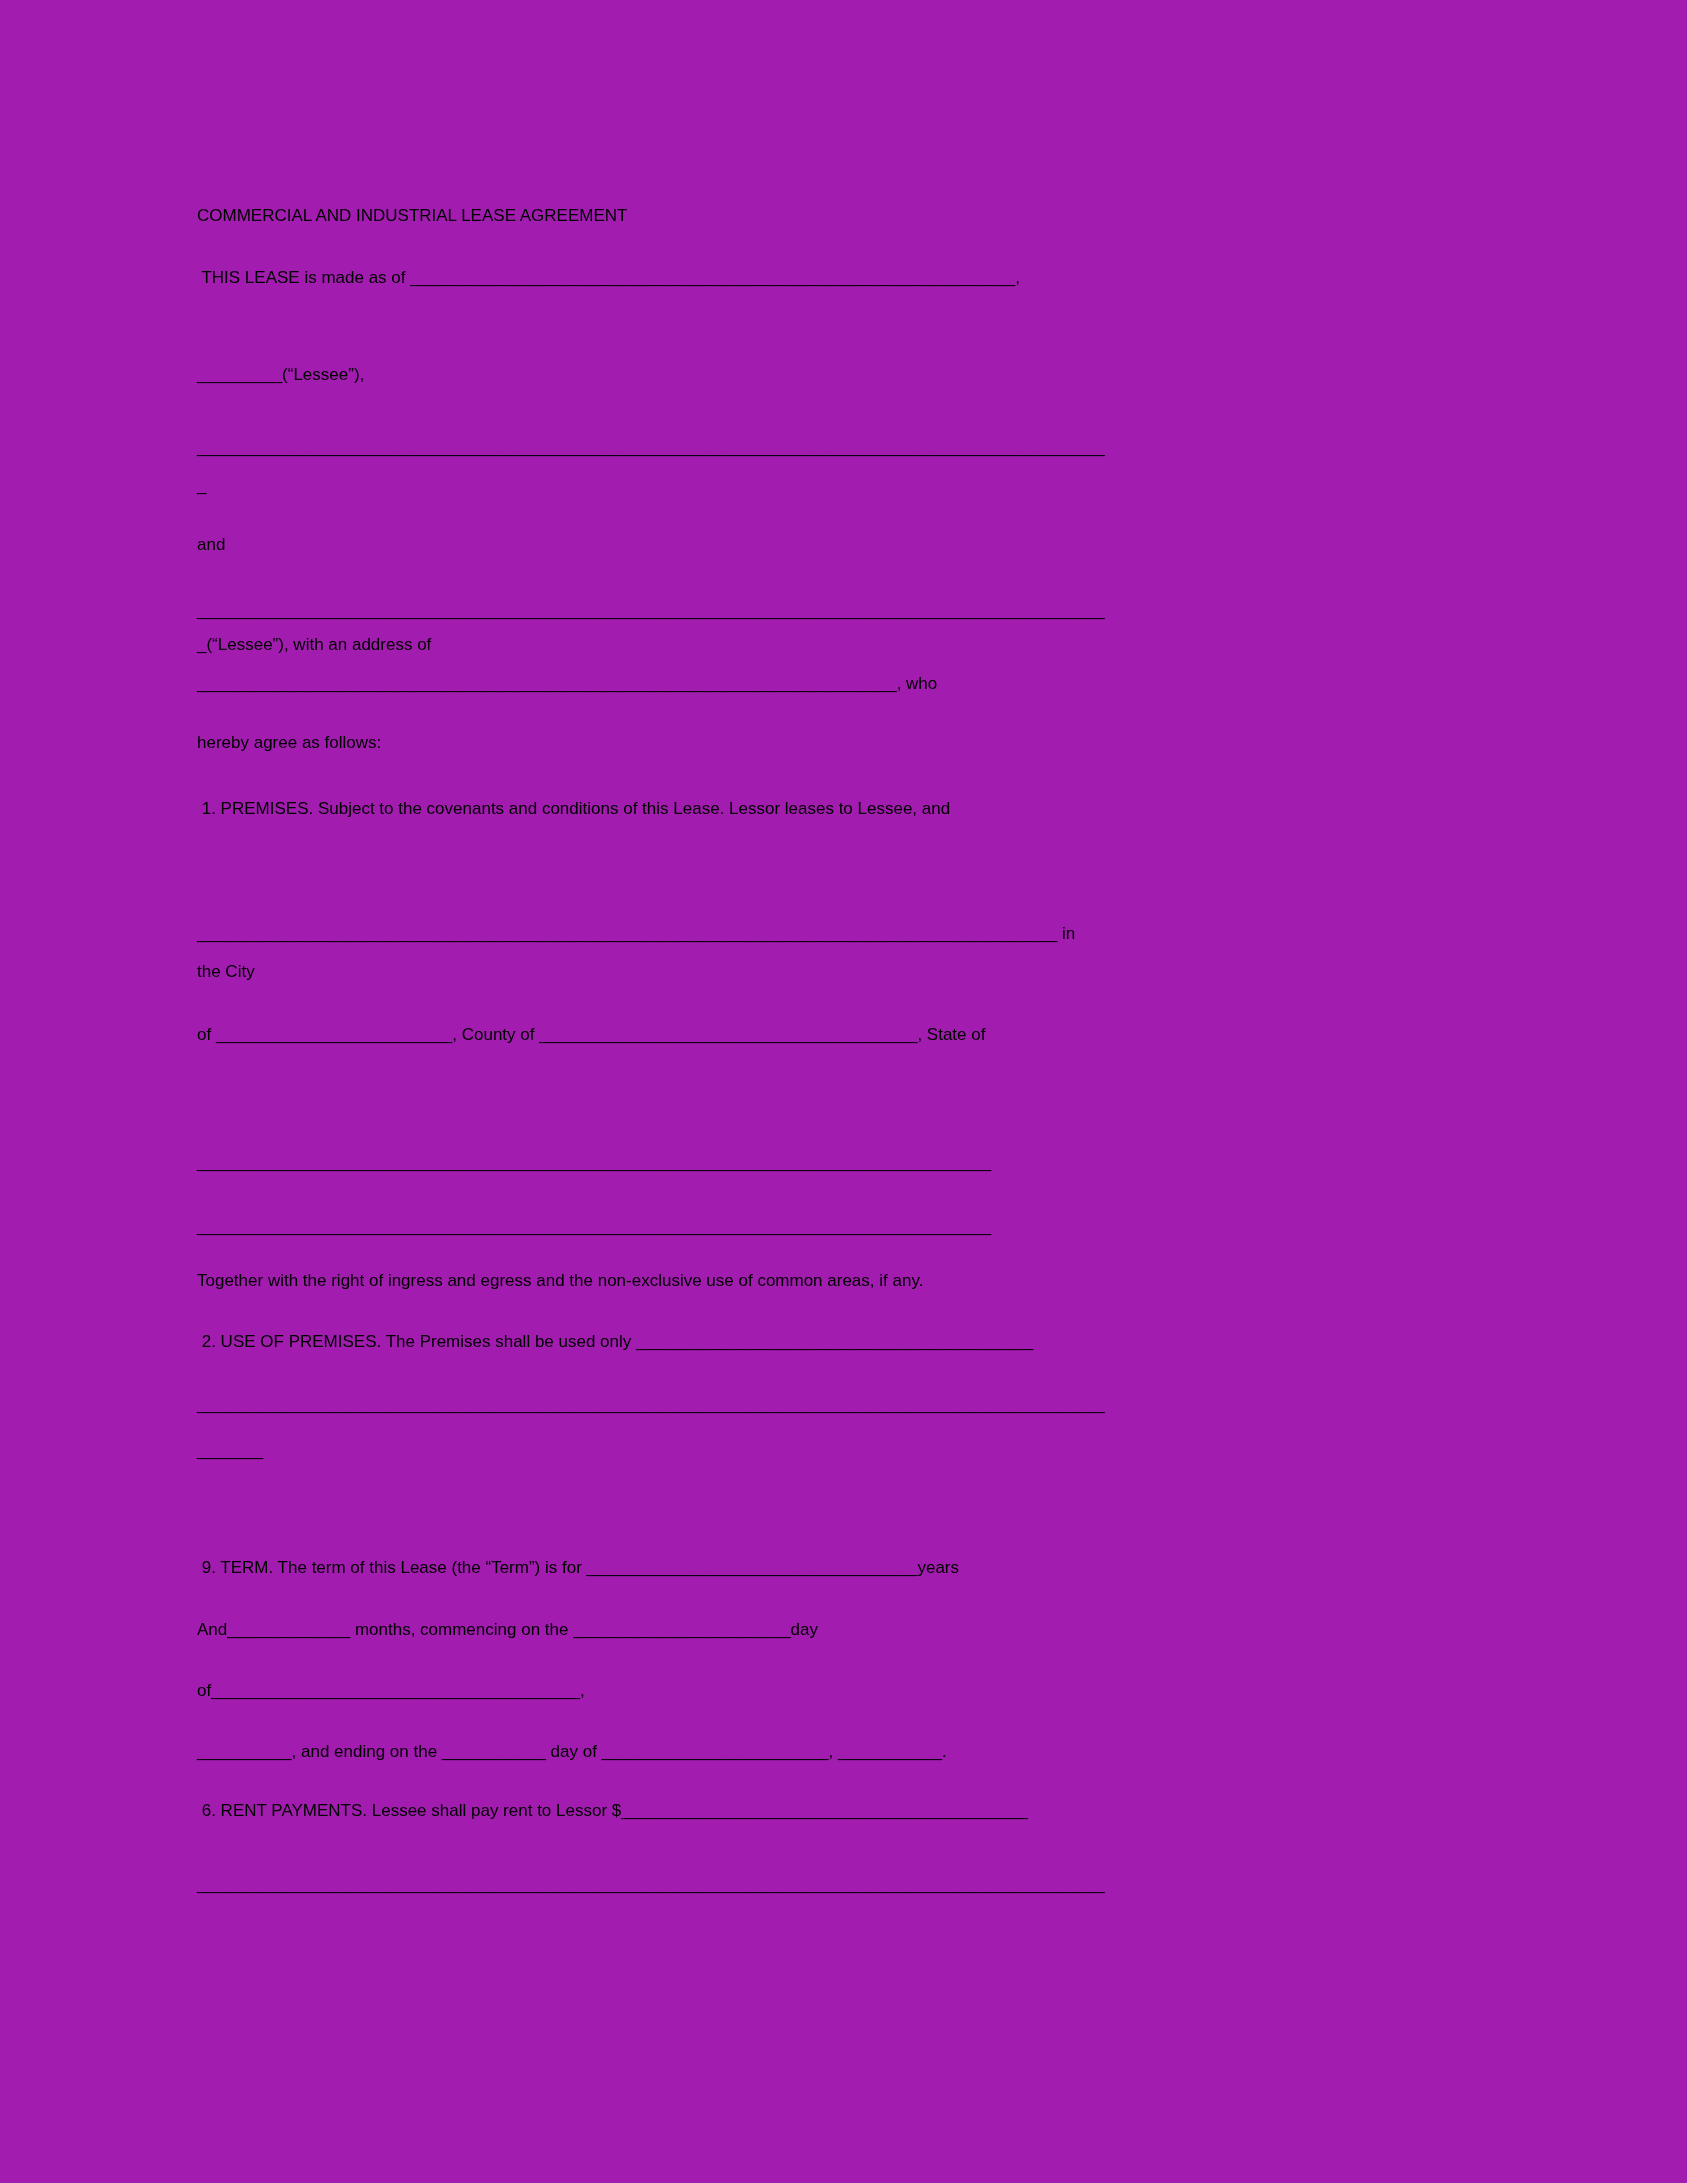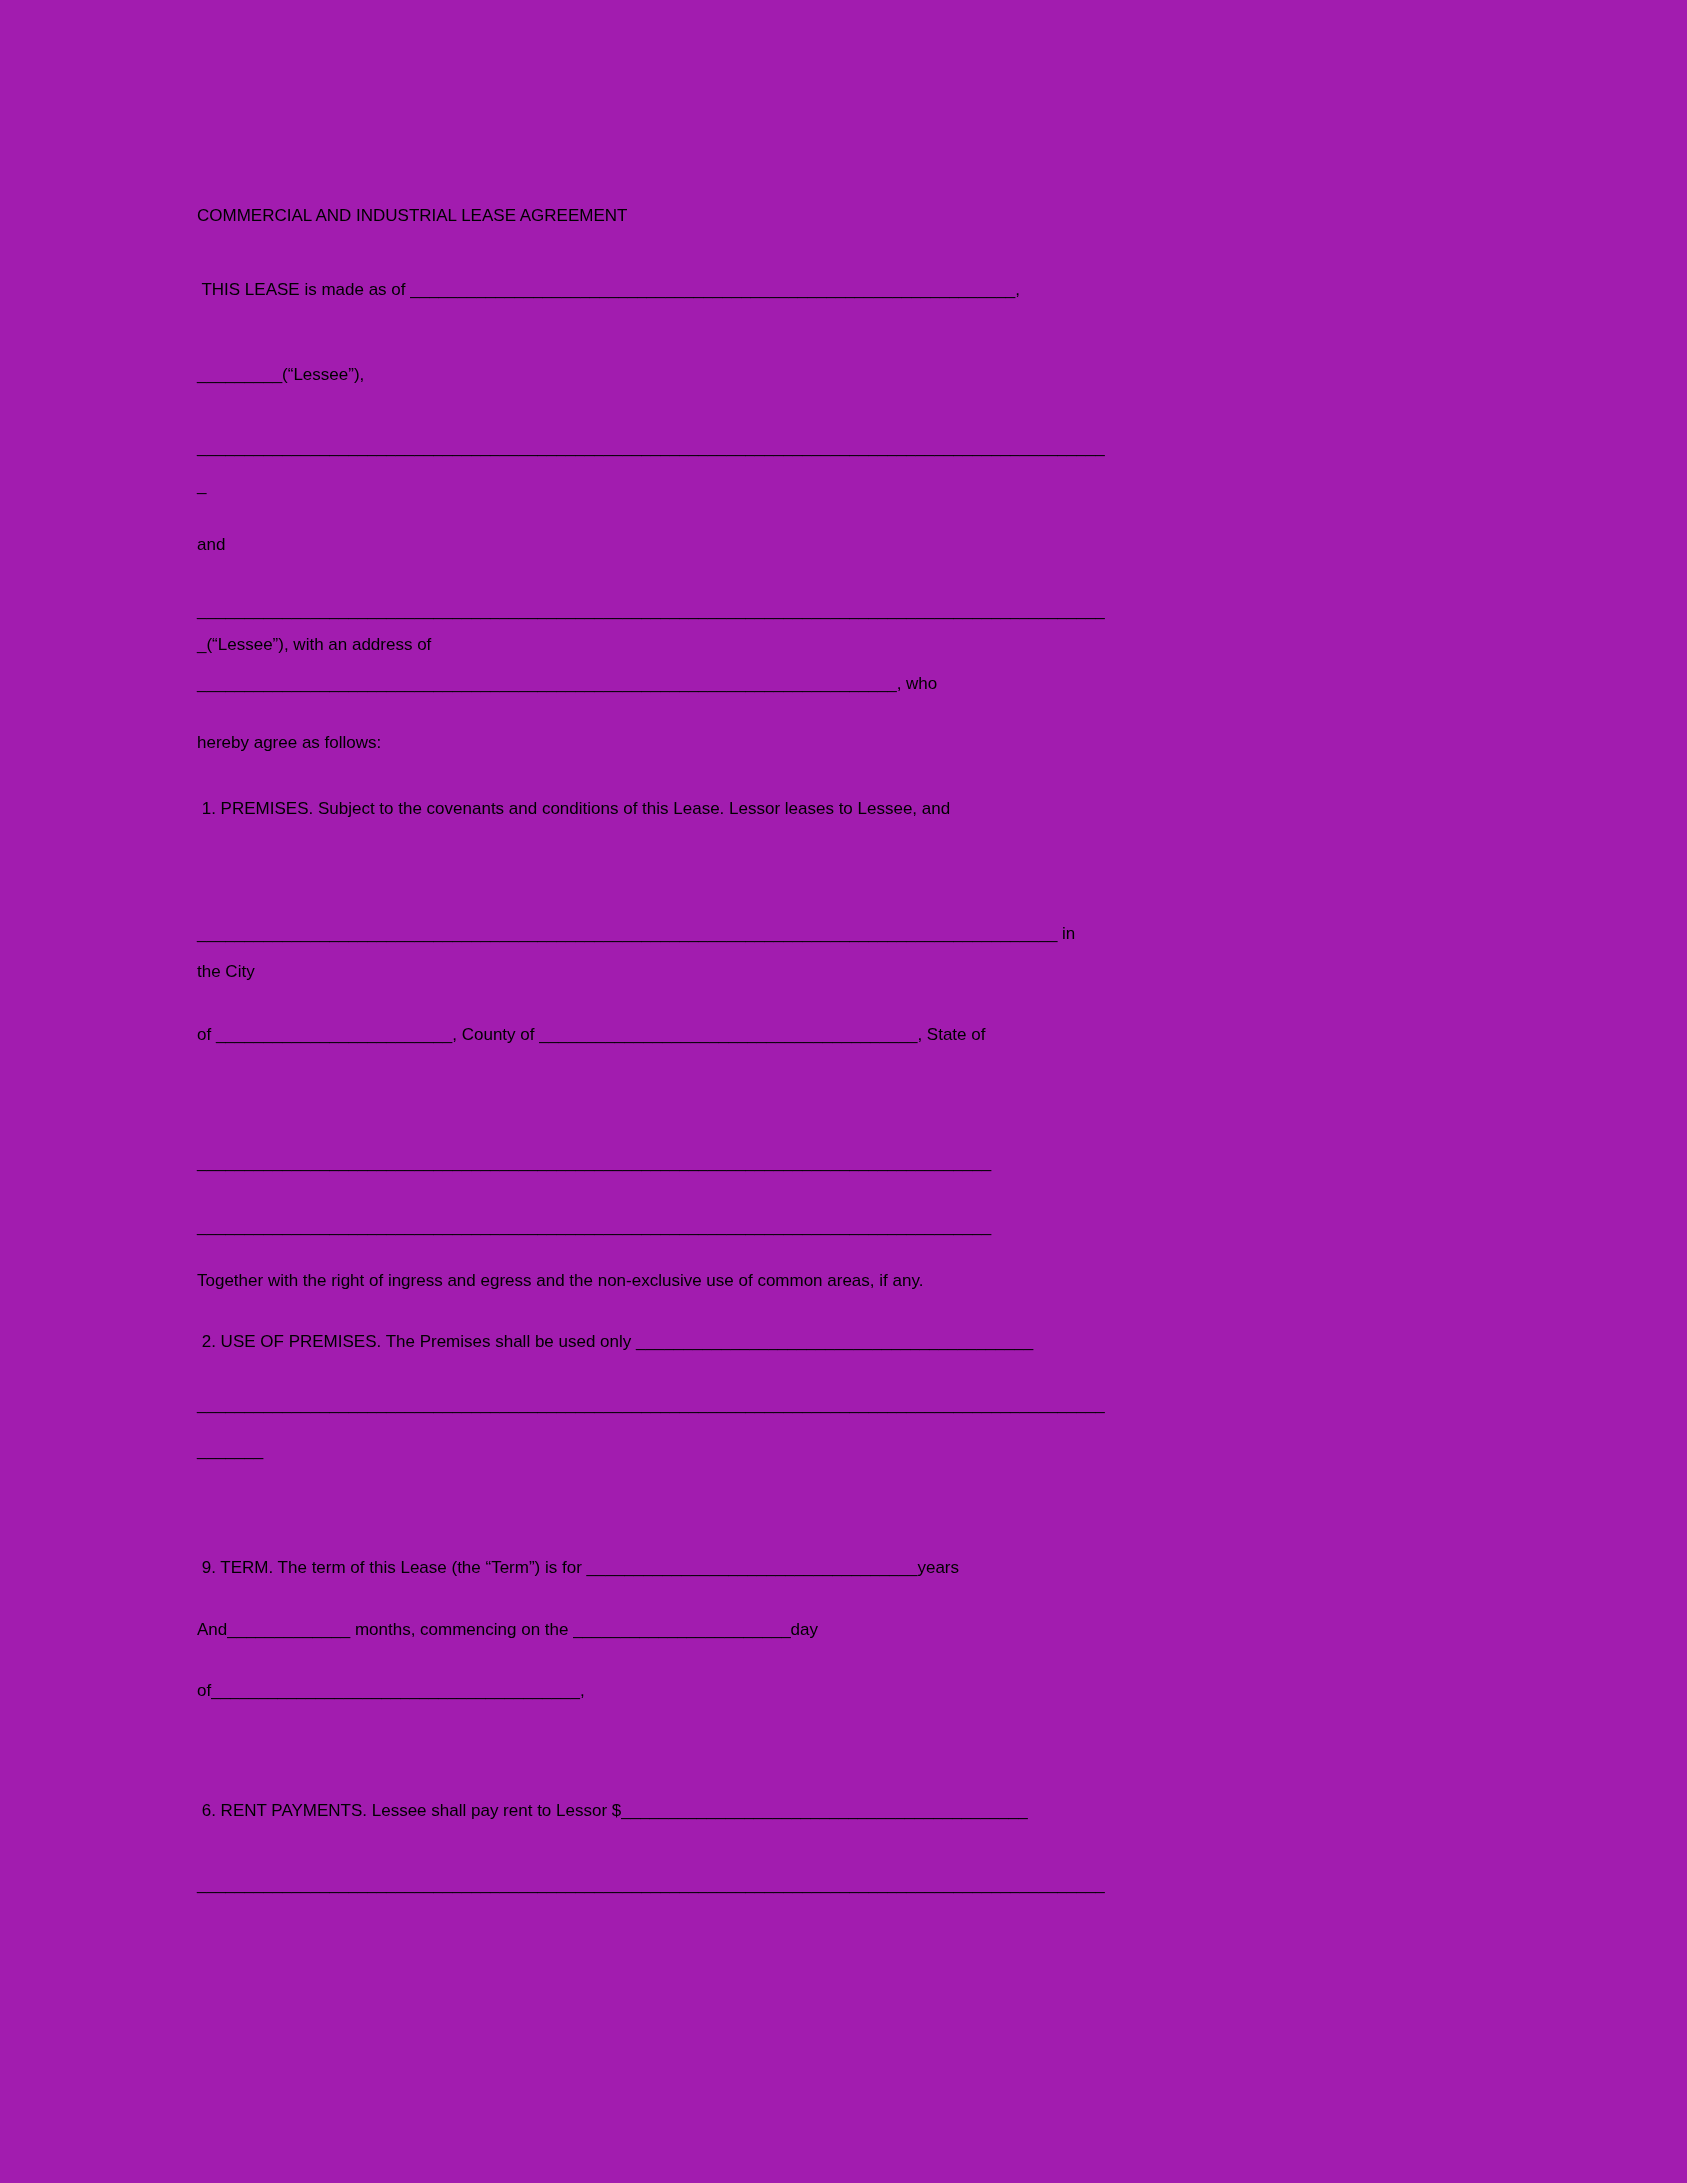--- a/index.html
+++ b/index.html
@@ -26,21 +26,21 @@
   }
   .doc-title {
     font-weight: normal;
   }
 </style>
 </head>
 <body>
 
 <div class="page">
   <div class="doc-line doc-title" style="top:197px">COMMERCIAL AND INDUSTRIAL LEASE AGREEMENT</div>
-  <div class="doc-line" style="top:271px"> THIS LEASE is made as of ________________________________________________________________,</div>
+  <div class="doc-line" style="top:259px"> THIS LEASE is made as of ________________________________________________________________,</div>
   <div class="doc-line" style="top:356px">_________(“Lessee”),</div>
   <div class="doc-line" style="top:429px">________________________________________________________________________________________________</div>
   <div class="doc-line" style="top:467px">_</div>
   <div class="doc-line" style="top:526px">and</div>
   <div class="doc-line" style="top:592px">________________________________________________________________________________________________</div>
   <div class="doc-line" style="top:626px">_(“Lessee”), with an address of</div>
   <div class="doc-line" style="top:665px">__________________________________________________________________________, who</div>
   <div class="doc-line" style="top:724px">hereby agree as follows:</div>
   <div class="doc-line" style="top:790px"> 1. PREMISES. Subject to the covenants and conditions of this Lease. Lessor leases to Lessee, and</div>
   <div class="doc-line" style="top:915px">___________________________________________________________________________________________ in</div>
@@ -48,16 +48,17 @@
   <div class="doc-line" style="top:1016px">of _________________________, County of ________________________________________, State of</div>
   <div class="doc-line" style="top:1144px">____________________________________________________________________________________</div>
   <div class="doc-line" style="top:1208px">____________________________________________________________________________________</div>
   <div class="doc-line" style="top:1262px">Together with the right of ingress and egress and the non-exclusive use of common areas, if any.</div>
   <div class="doc-line" style="top:1323px"> 2. USE OF PREMISES. The Premises shall be used only __________________________________________</div>
   <div class="doc-line" style="top:1386px">________________________________________________________________________________________________</div>
   <div class="doc-line" style="top:1432px">_______</div>
   <div class="doc-line" style="top:1549px"> 9. TERM. The term of this Lease (the “Term”) is for ___________________________________years</div>
   <div class="doc-line" style="top:1611px">And_____________ months, commencing on the _______________________day</div>
   <div class="doc-line" style="top:1672px">of_______________________________________,</div>
+  <div class="doc-line" style="top:1733px">__________, and ending on the ___________ day of ________________________, ___________.</div>
   <div class="doc-line" style="top:1792px"> 6. RENT PAYMENTS. Lessee shall pay rent to Lessor $___________________________________________</div>
   <div class="doc-line" style="top:1866px">________________________________________________________________________________________________</div>
 </div>
 
 
 </body></html>

